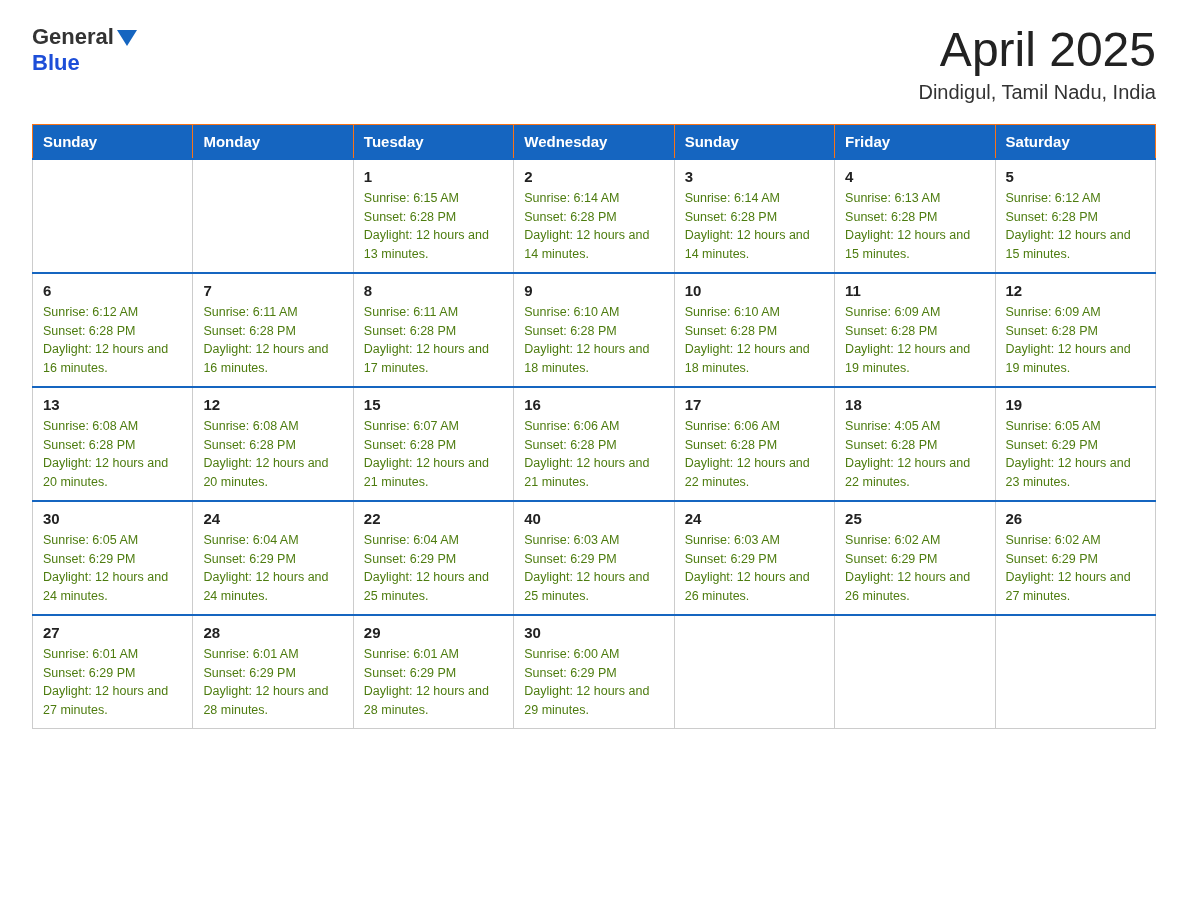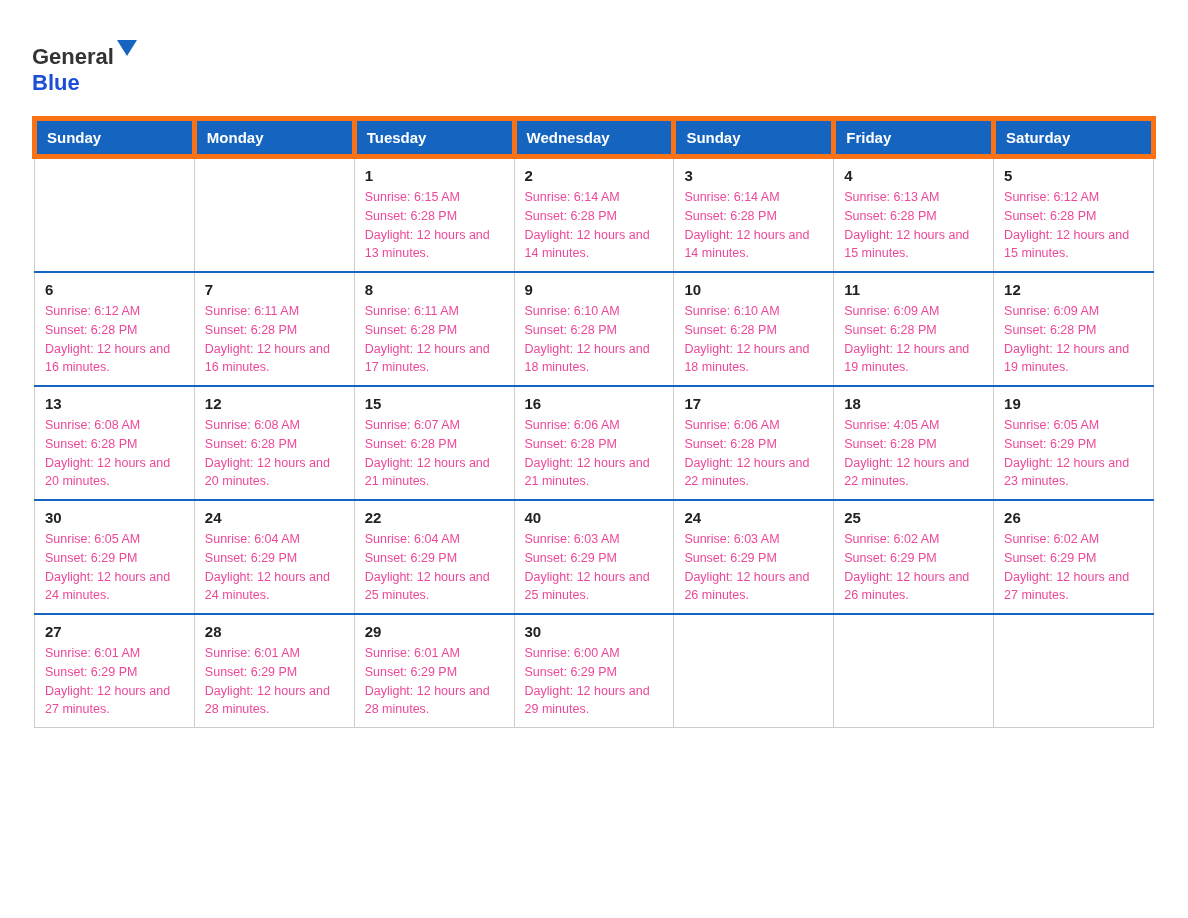--- a/index.html
+++ b/index.html
@@ -34,21 +34,21 @@
       width: 100%;
       border-collapse: collapse;
     }
     .calendar thead tr th {
       background: #1565c0;
       color: #fff;
       font-size: 15px;
       font-weight: 600;
       padding: 8px 10px;
       text-align: left;
-      border: 5px solid #f97316;
+      border: 1px solid #f97316;
     }
     .calendar tbody tr td {
       vertical-align: top;
       border: 1px solid #ccc;
       padding: 8px 10px;
       width: calc(100% / 7);
       min-height: 90px;
       font-size: 13px;
       color: #222;
     }
@@ -56,21 +56,21 @@
       background: #fff;
     }
     .cell-day {
       font-size: 15px;
       font-weight: 600;
       color: #222;
       margin-bottom: 4px;
     }
     .cell-info {
       font-size: 12.5px;
-      color: #ec4899;
+      color: #4d7c0f;
       line-height: 1.5;
     }
     .calendar tbody tr {
       border-top: 2px solid #1565c0;
     }
     .logo-wrapper {
       display: flex;
       flex-direction: column;
       align-items: flex-start;
     }
@@ -90,33 +90,36 @@
     }
     .logo-blue-text {
       color: #1d4ed8;
       font-size: 22px;
       font-weight: bold;
     }
     .logo-general-text {
       color: #333;
       font-size: 22px;
       font-weight: bold;
-      margin-top: 20px;
     }
   </style>
 </head>
 <body>
 
 <div class="header">
   <div class="logo-wrapper">
     <div class="logo-row">
       <span class="logo-general-text">General</span>
       <span class="logo-triangle"></span>
     </div>
     <span class="logo-blue-text">Blue</span>
+  </div>
+  <div class="title-block">
+    <h1>April 2025</h1>
+    <div class="subtitle">Dindigul, Tamil Nadu, India</div>
   </div>
 </div>
 
 <table class="calendar">
   <thead>
     <tr>
     <th>Sunday</th>
         <th>Monday</th>
         <th>Tuesday</th>
         <th>Wednesday</th>

